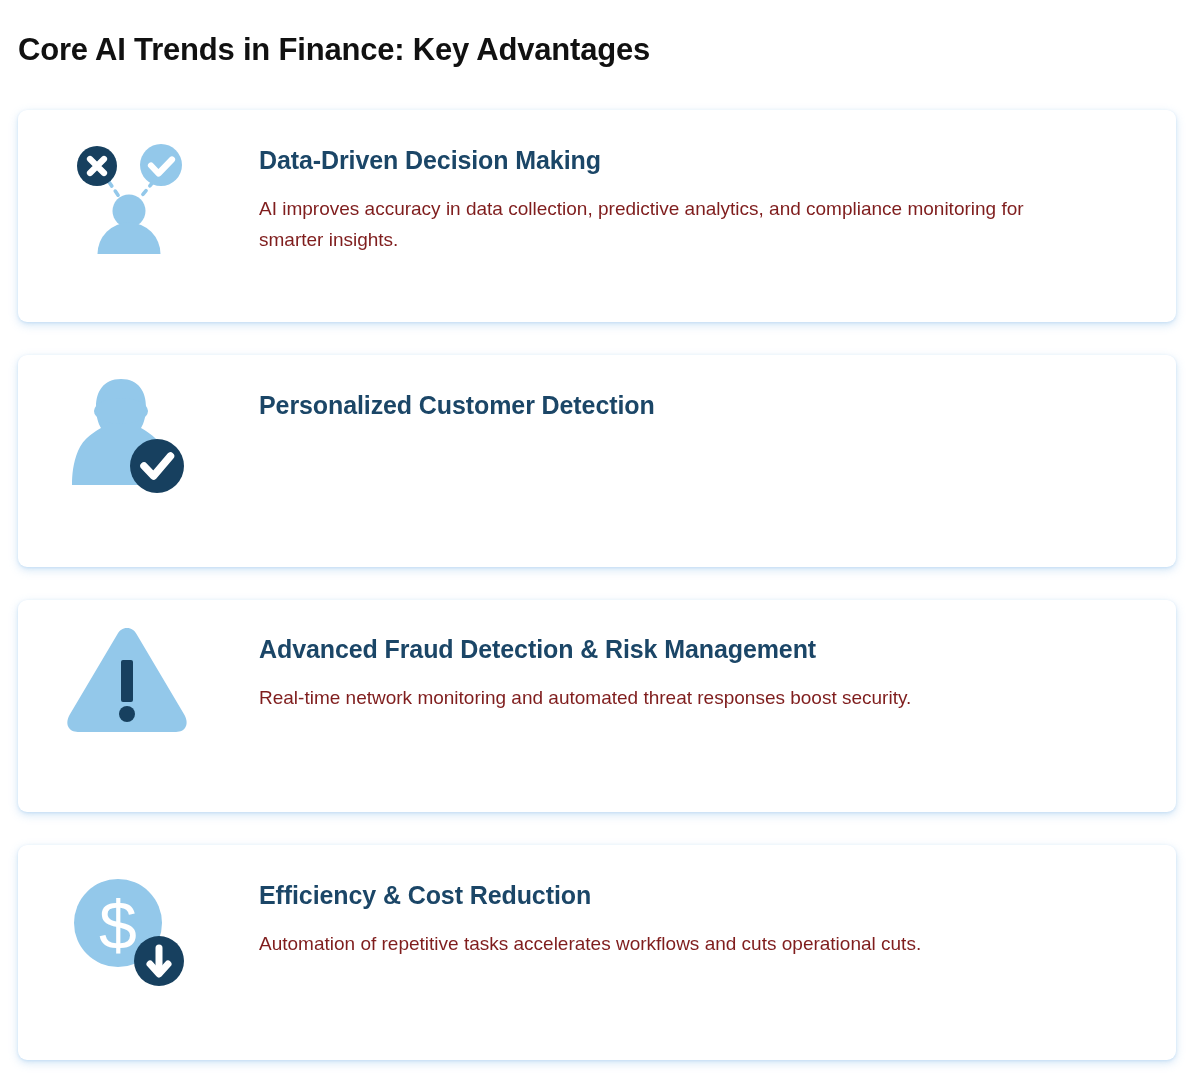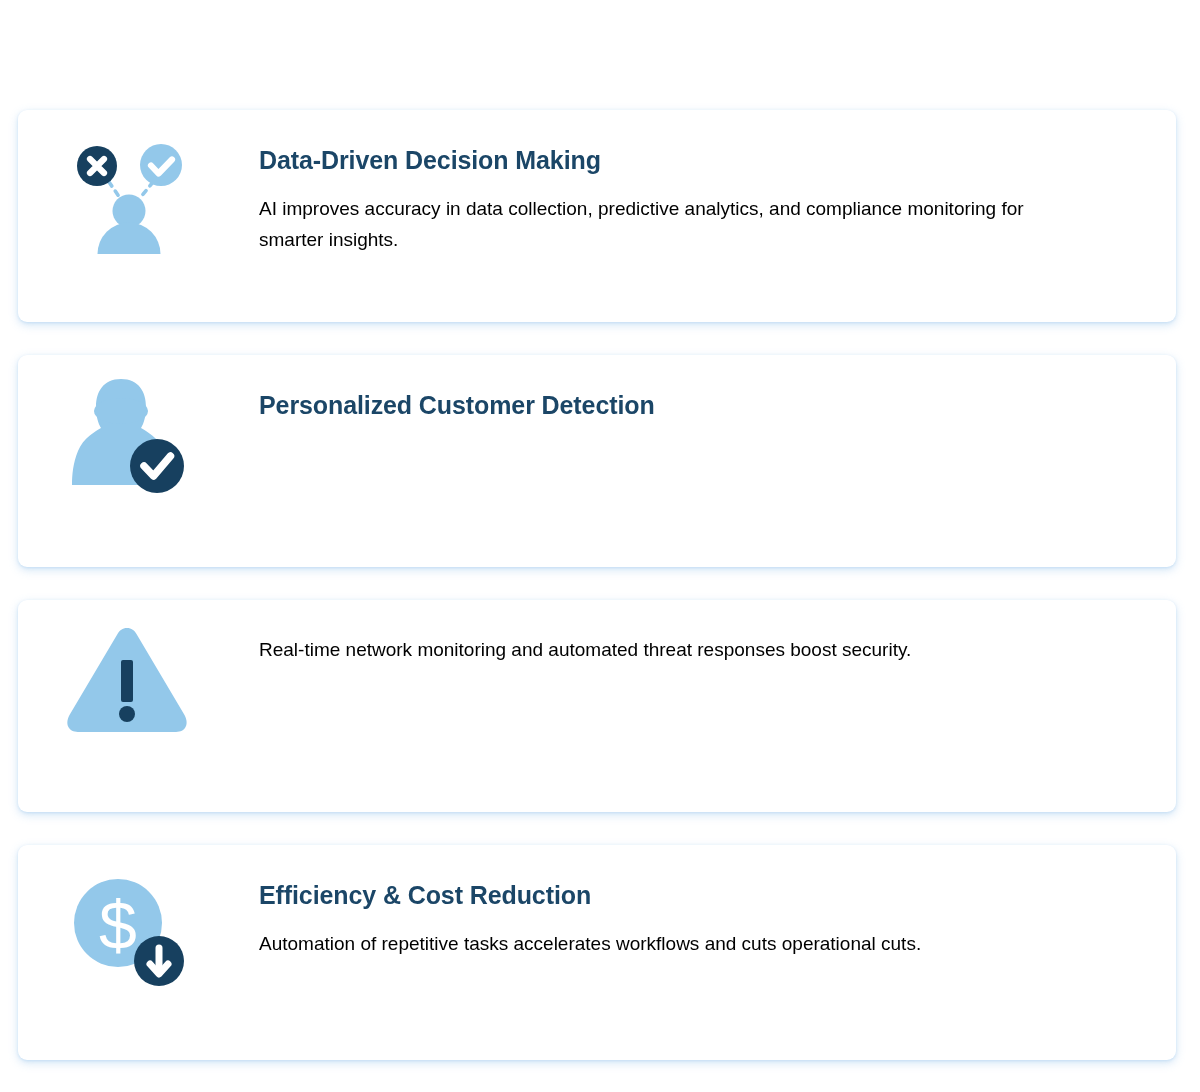--- a/index.html
+++ b/index.html
@@ -82,33 +82,34 @@
     font-size: 25px;
     font-weight: bold;
     color: #1b4667;
     letter-spacing: -0.1px;
     margin-bottom: 19px;
     line-height: 1.15;
   }
 
   .card-desc {
     font-size: 19px;
-    color: #000000;
+    color: #7f1d1d;
     line-height: 1.62;
     font-weight: normal;
     max-width: 830px;
   }
 
   .icon-svg { display: block; }
 </style>
 </head>
 <body>
 
 <div class="page">
 
+  <h1 class="page-title">Core AI Trends in Finance: Key Advantages</h1>
 
   <div class="cards">
 
     <div class="card card-1">
       <div class="icon-wrap">
         <svg class="icon-svg" width="120" height="120" viewBox="0 0 120 120">
           <line x1="42" y1="48" x2="53" y2="64" stroke="#93c8ea" stroke-width="3.6" stroke-linecap="round" stroke-dasharray="5,6"></line>
           <line x1="86" y1="48" x2="73" y2="64" stroke="#93c8ea" stroke-width="3.6" stroke-linecap="round" stroke-dasharray="5,6"></line>
           <circle cx="30" cy="32" r="20" fill="#17405f"></circle>
           <path d="M23 25 L37 39 M37 25 L23 39" stroke="#ffffff" stroke-width="6.2" stroke-linecap="round"></path>
@@ -144,20 +145,21 @@
       <div class="icon-wrap">
         <svg class="icon-svg" width="126" height="112" viewBox="0 0 126 112">
           <path d="M63 6 C58.5 6 55.5 8.5 53.5 12 L5.5 93 C3 97.5 2.5 102.5 5 106
                    C7.2 109.2 11 110 15.5 110 L110.5 110 C115 110 118.8 109.2 121 106
                    C123.5 102.5 123 97.5 120.5 93 L72.5 12 C70.5 8.5 67.5 6 63 6 Z" fill="#93c8ea"></path>
           <rect x="57" y="38" width="12" height="42" rx="2" fill="#17405f"></rect>
           <circle cx="63" cy="92" r="8" fill="#17405f"></circle>
         </svg>
       </div>
       <div class="card-body">
+        <div class="card-heading">Advanced Fraud Detection &amp; Risk Management</div>
         <div class="card-desc">Real-time network monitoring and automated threat responses boost security.</div>
       </div>
     </div>
 
     <div class="card card-4">
       <div class="icon-wrap">
         <svg class="icon-svg" width="120" height="118" viewBox="0 0 120 118">
           <circle cx="51" cy="52" r="44" fill="#93c8ea"></circle>
           <text x="51" y="78" text-anchor="middle" font-family="Liberation Sans, sans-serif" font-size="68" font-weight="normal" fill="#ffffff">$</text>
           <circle cx="92" cy="90" r="25" fill="#17405f"></circle>

